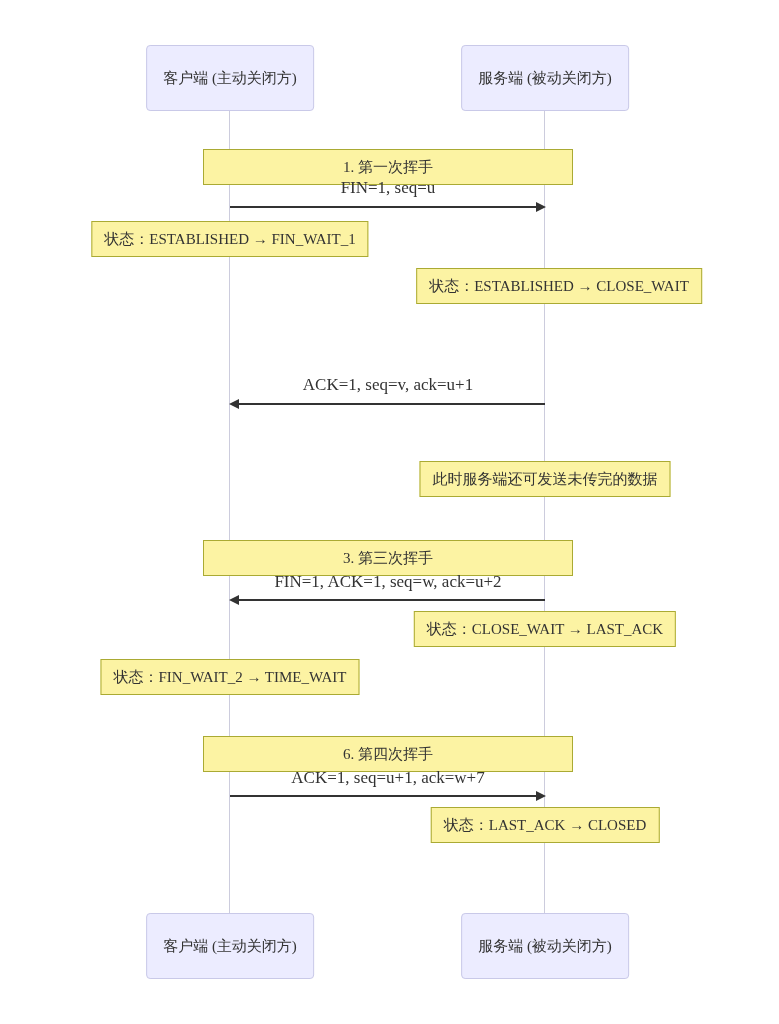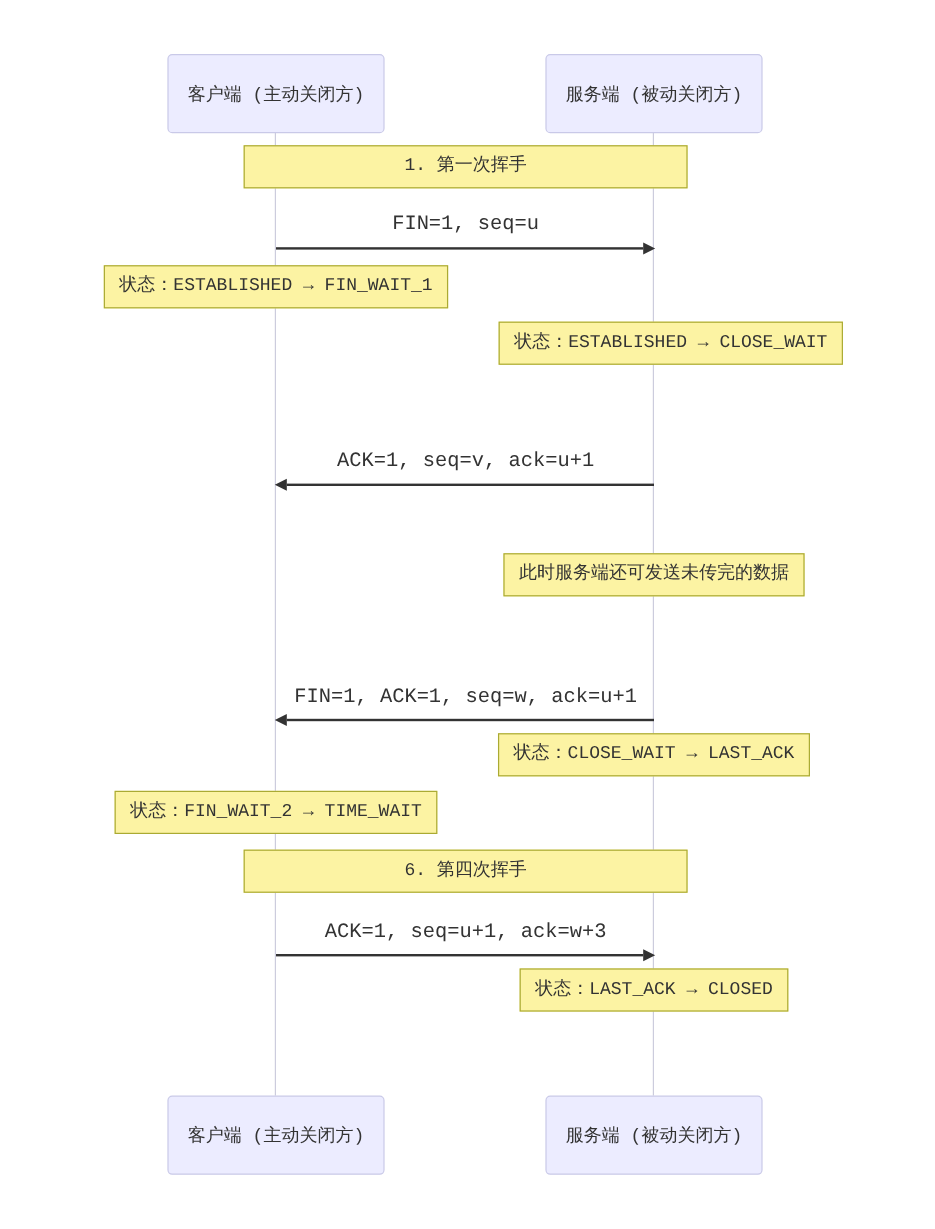--- a/index.html
+++ b/index.html
@@ -1,39 +1,39 @@
 <!DOCTYPE html>
 <html style="--actor-fill: #ececff; --actor-border: #c9c9e8; --note-fill: #fcf3a3; --note-border: #aaaa33; --lifeline: #ccccdd; --arrow: #333333;"><head>
 <meta charset="utf-8">
 <style>
   html,body{margin:0;padding:0;background:#fff;}
   .canvas{
     position:relative;width:779px;height:992px;background:#ffffff;
-    font-family:Liberation Mono, monospace;color:#333;
+    font-family:Liberation Serif, serif;color:#333;
     overflow:hidden;
   }
   .lifeline{
     position:absolute;top:109px;height:804px;width:1px;
     background:var(--lifeline,#ccccdd);
   }
   .actor{
     position:absolute;transform:translateX(-50%);
     height:64px;display:flex;align-items:center;justify-content:center;
     white-space:nowrap;padding:0 16px;
     background:var(--actor-fill,#ececff);
     border:1px solid var(--actor-border,#c9c9e8);
     border-radius:4px;font-size:15px;
   }
   .pnote,.note{
     position:absolute;transform:translateX(-50%);
     background:var(--note-fill,#fcf3a3);
     border:1px solid var(--note-border,#aaaa33);
     font-size:15px;line-height:22px;padding:6px 12px;box-sizing:border-box;
   }
-  .pnote{width:370px;text-align:center;left:388px;}
+  .pnote{width:370px;text-align:center;left:388px;margin-top:28px;}
   .note{white-space:nowrap;text-align:right;}
   .msg-label{
     position:absolute;left:388px;transform:translateX(-50%);
     font-size:17px;white-space:nowrap;
   }
   .msg-line{position:absolute;height:2px;background:var(--arrow,#333333);}
   .head{position:absolute;width:0;height:0;
     border-top:5px solid transparent;border-bottom:5px solid transparent;}
   .head.right{border-left:10px solid var(--arrow,#333333);}
   .head.left{border-right:10px solid var(--arrow,#333333);}
@@ -54,28 +54,29 @@
   <div class="msg-line" style="left:230px;width:306px;top:206px"></div>
   <div class="head right" style="left:536px;top:202px"></div>
   <div class="note" style="left:230px;top:221px">状态：ESTABLISHED → FIN_WAIT_1</div>
   <div class="note" style="left:559px;top:268px">状态：ESTABLISHED → CLOSE_WAIT</div>
 
   <div class="msg-label" style="top:375px">ACK=1, seq=v, ack=u+1</div>
   <div class="msg-line" style="left:239px;width:306px;top:403px"></div>
   <div class="head left" style="left:229px;top:399px"></div>
   <div class="note" style="left:545px;top:461px">此时服务端还可发送未传完的数据</div>
 
-  <div class="msg-label" style="top:572px">FIN=1, ACK=1, seq=w, ack=u+1</div>
+  <div class="pnote" style="top:512px">3. 第三次挥手</div>
+  <div class="msg-label" style="top:572px">FIN=1, ACK=1, seq=w, ack=u+2</div>
   <div class="msg-line" style="left:239px;width:306px;top:599px"></div>
   <div class="head left" style="left:229px;top:595px"></div>
   <div class="note" style="left:545px;top:611px">状态：CLOSE_WAIT → LAST_ACK</div>
   <div class="note" style="left:230px;top:659px">状态：FIN_WAIT_2 → TIME_WAIT</div>
 
   <div class="pnote" style="top:708px">6. 第四次挥手</div>
-  <div class="msg-label" style="top:768px">ACK=1, seq=u+1, ack=w+3</div>
+  <div class="msg-label" style="top:768px">ACK=1, seq=u+1, ack=w+7</div>
   <div class="msg-line" style="left:230px;width:306px;top:795px"></div>
   <div class="head right" style="left:536px;top:791px"></div>
   <div class="note" style="left:545px;top:807px">状态：LAST_ACK → CLOSED</div>
 
   <div class="actor" style="left:230px;top:913px">客户端 (主动关闭方)</div>
   <div class="actor" style="left:545px;top:913px">服务端 (被动关闭方)</div>
 
 </div>
 
 </body></html>

